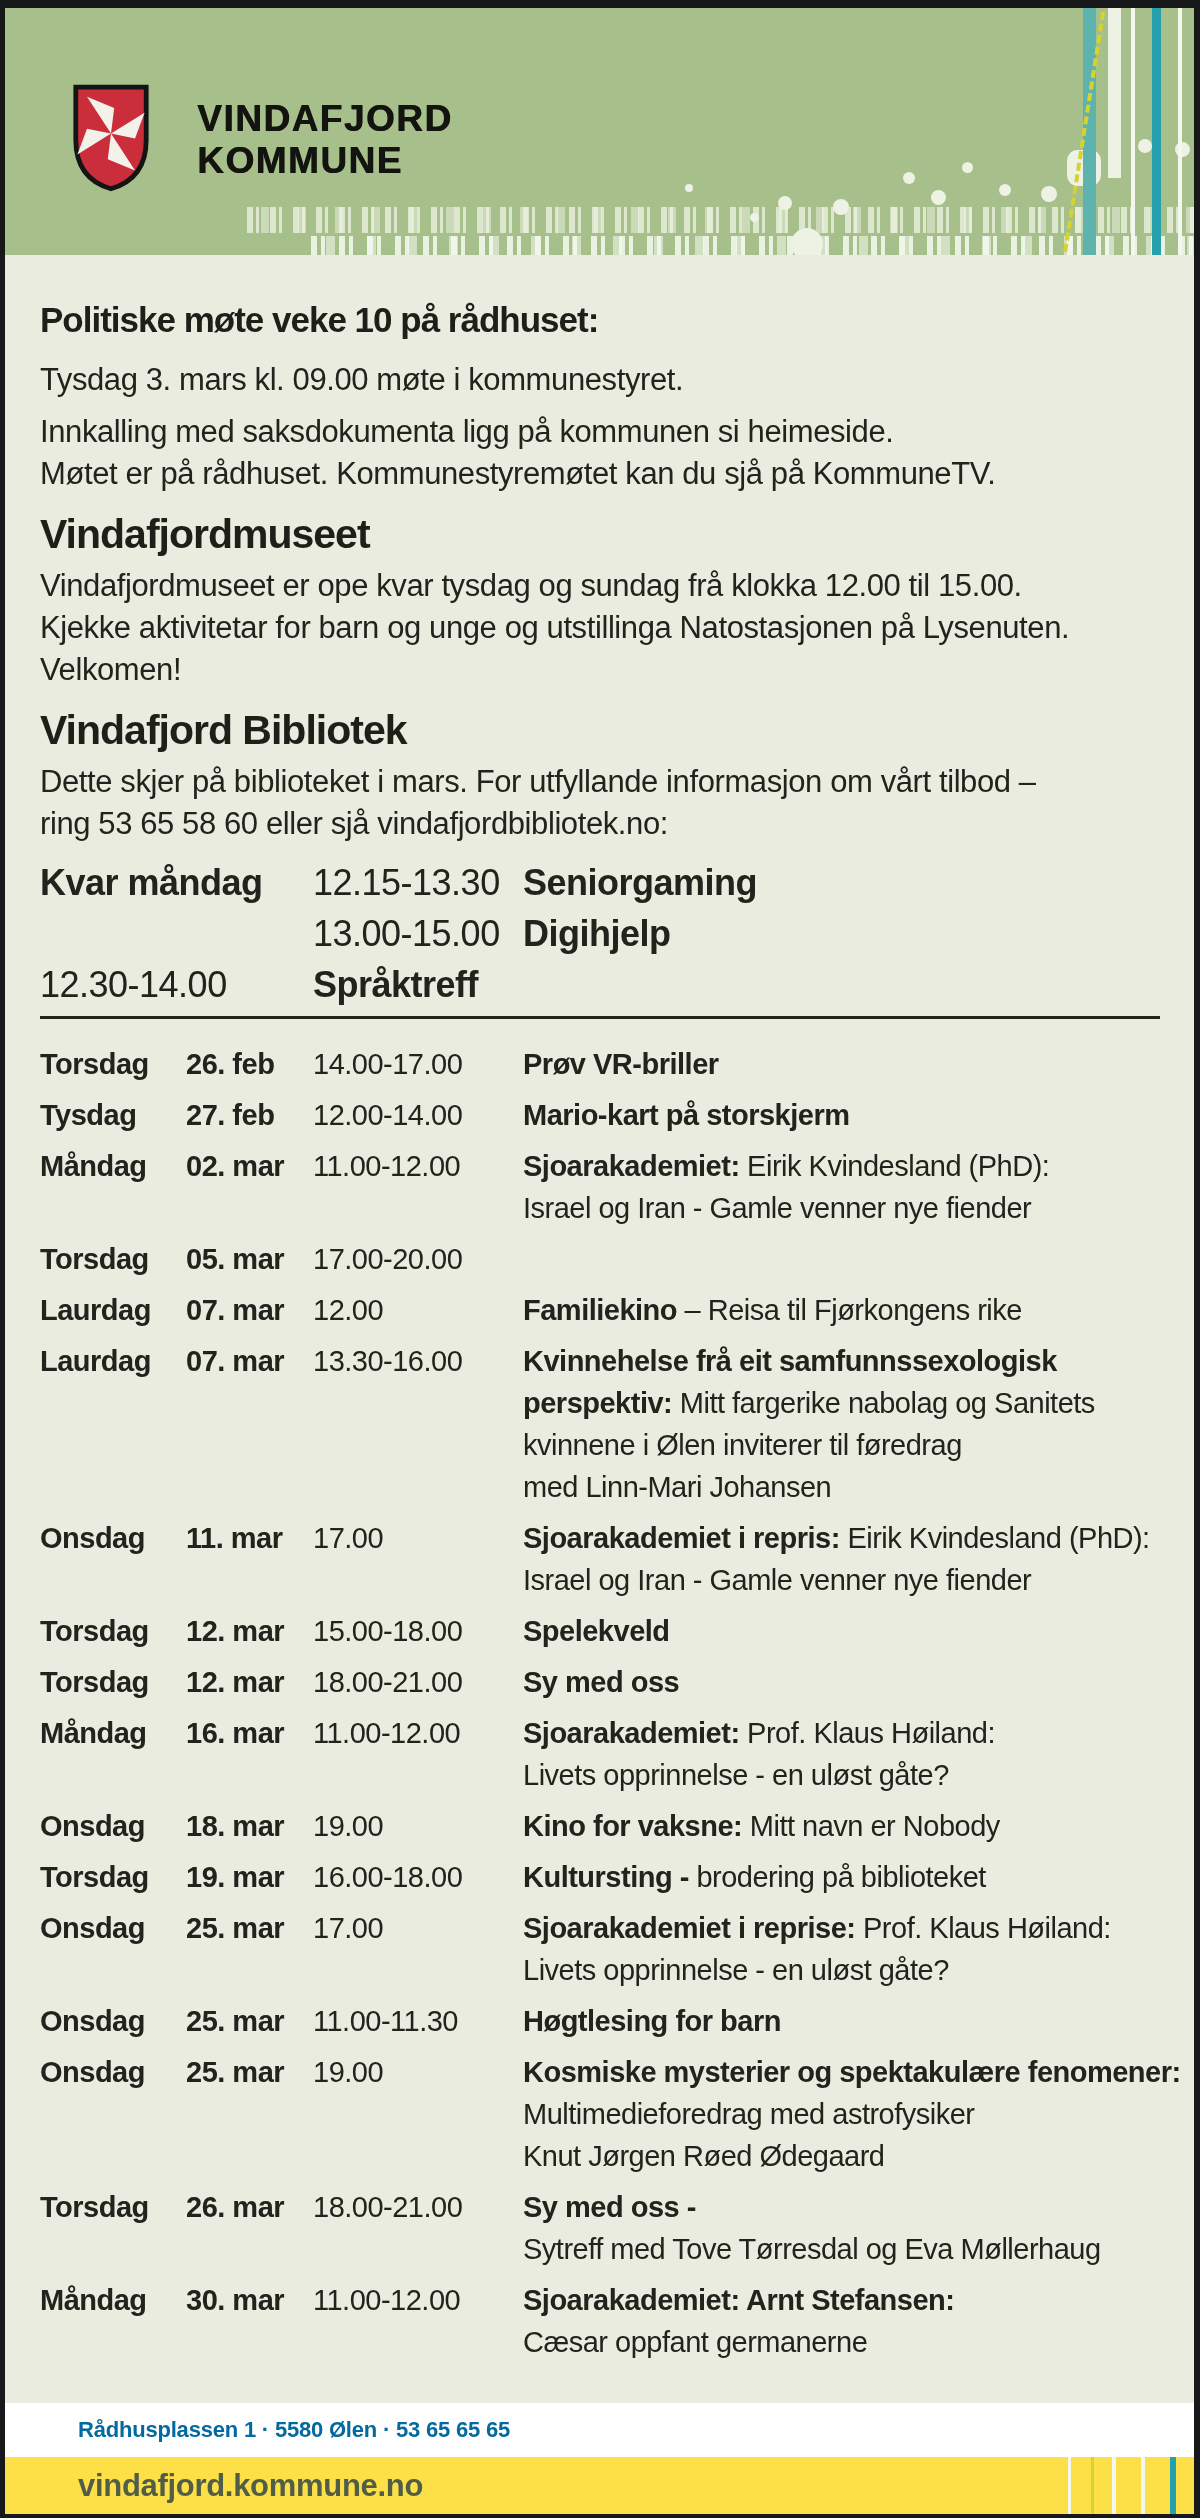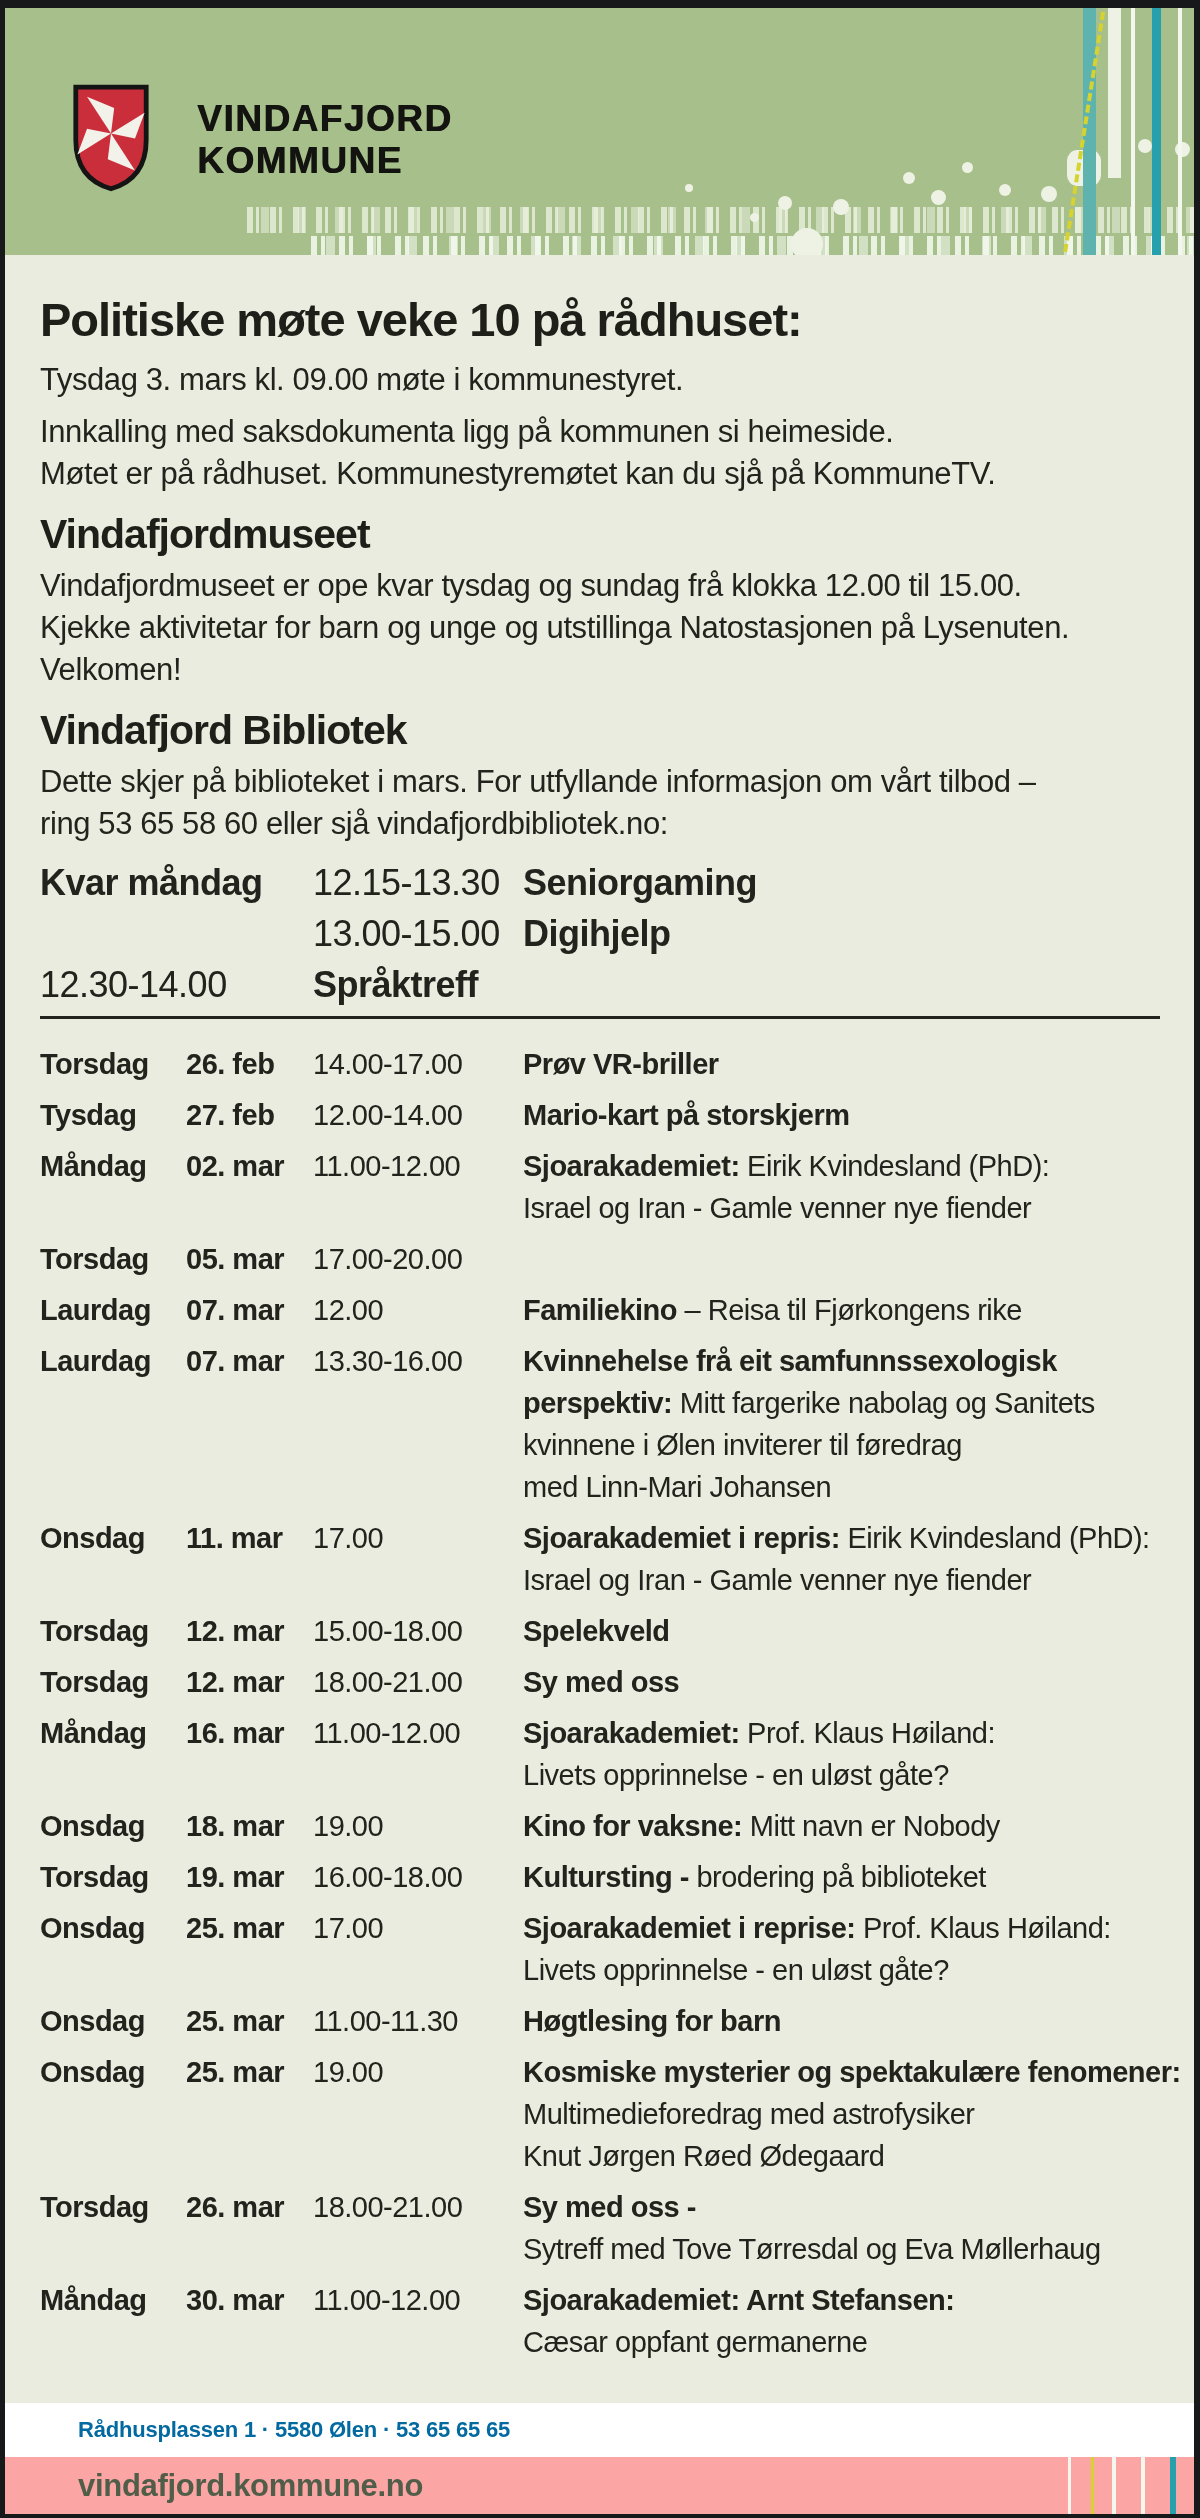--- a/index.html
+++ b/index.html
@@ -42,42 +42,42 @@
   .ydash {
     position:absolute; left:1098px; top:-8px; height:290px; width:0;
     border-left:4px dashed #d6d32f;
     transform:rotate(9deg); transform-origin:top left;
   }
   
   .content {
     position:absolute; top:247px; left:0; right:0; bottom:111px;
     padding:40px 34px 0 35px; overflow:hidden;
   }
-  h1 { font-size:47px; line-height:50px; letter-spacing:-1px; margin-bottom:14px; color:#1e1f18; }
+  h1 { font-size:35px; line-height:50px; letter-spacing:-1px; margin-bottom:14px; color:#1e1f18; }
   h2 { font-size:41px; line-height:46px; letter-spacing:-1px; margin:16px 0 8px; color:#1e1f18; }
   .para { font-size:31px; line-height:42px; letter-spacing:-0.4px; }
   .p-lede { margin-bottom:10px; }
   
   .weekly { margin-top:12px; }
   .weekly-row { display:grid; grid-template-columns:273px 210px 1fr; font-size:36px; line-height:51px; letter-spacing:-0.5px; }
   .weekly-row .lbl, .weekly-row .evt { font-weight:bold; }
   .divider { border-top:3px solid #23241d; margin:6px 0 24px; }
   .event-row { display:grid; grid-template-columns:146px 127px 210px 1fr; font-size:29px; line-height:42px; letter-spacing:-0.5px; margin-bottom:9px; }
   .event-row .day, .event-row .date { font-weight:bold; }
   .desc-line { white-space:nowrap; }
   .desc-line .b { font-weight:bold; }
   
   .band-white {
     position:absolute; left:0; right:0; bottom:57px; height:54px; background:#ffffff;
   }
   .band-white .addr {
     padding-left:73px; line-height:54px; font-size:22px; font-weight:bold; color:#0369a1; letter-spacing:-0.2px;
   }
   .band-green {
-    position:absolute; left:0; right:0; bottom:0; height:57px; background:#fca5a5; overflow:hidden;
+    position:absolute; left:0; right:0; bottom:0; height:57px; background:#fde047; overflow:hidden;
   }
   .band-green .site {
     padding-left:73px; line-height:57px; font-size:31px; font-weight:bold; color:#505d49; letter-spacing:-0.3px;
   }
   .fstripe { position:absolute; top:0; bottom:0; }
 </style>
 </head>
 <body>
 
 <div class="page">

